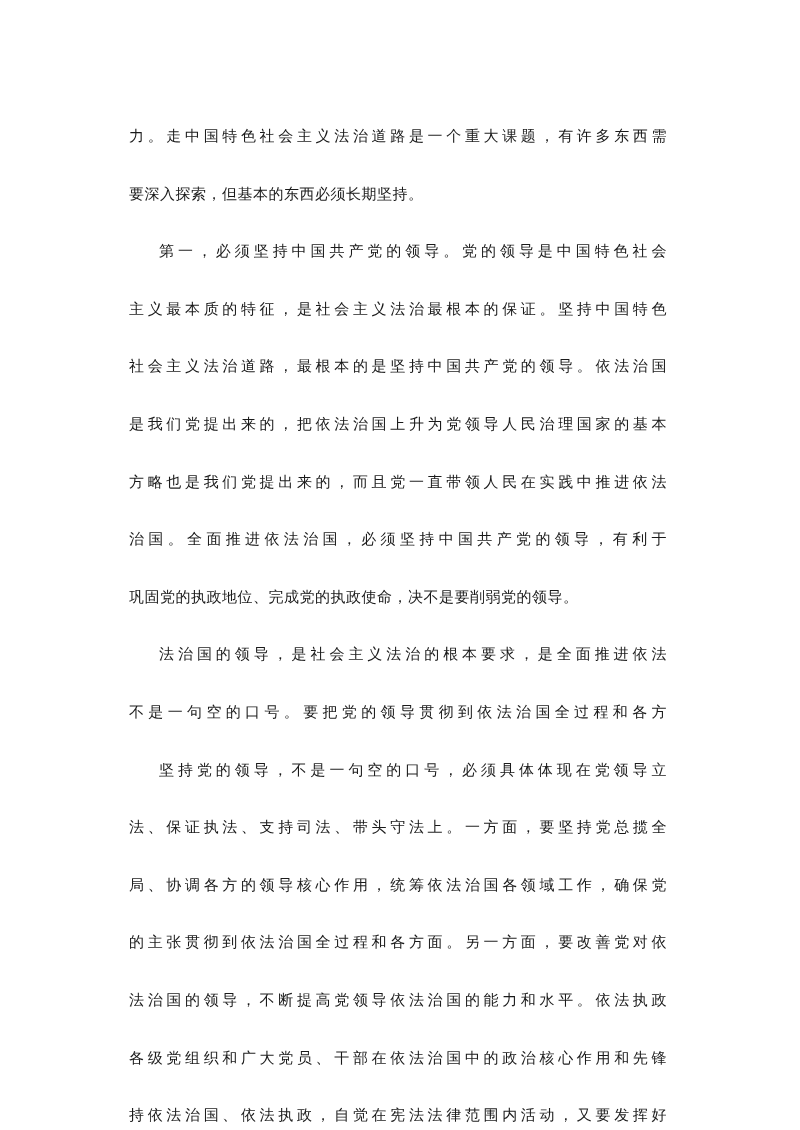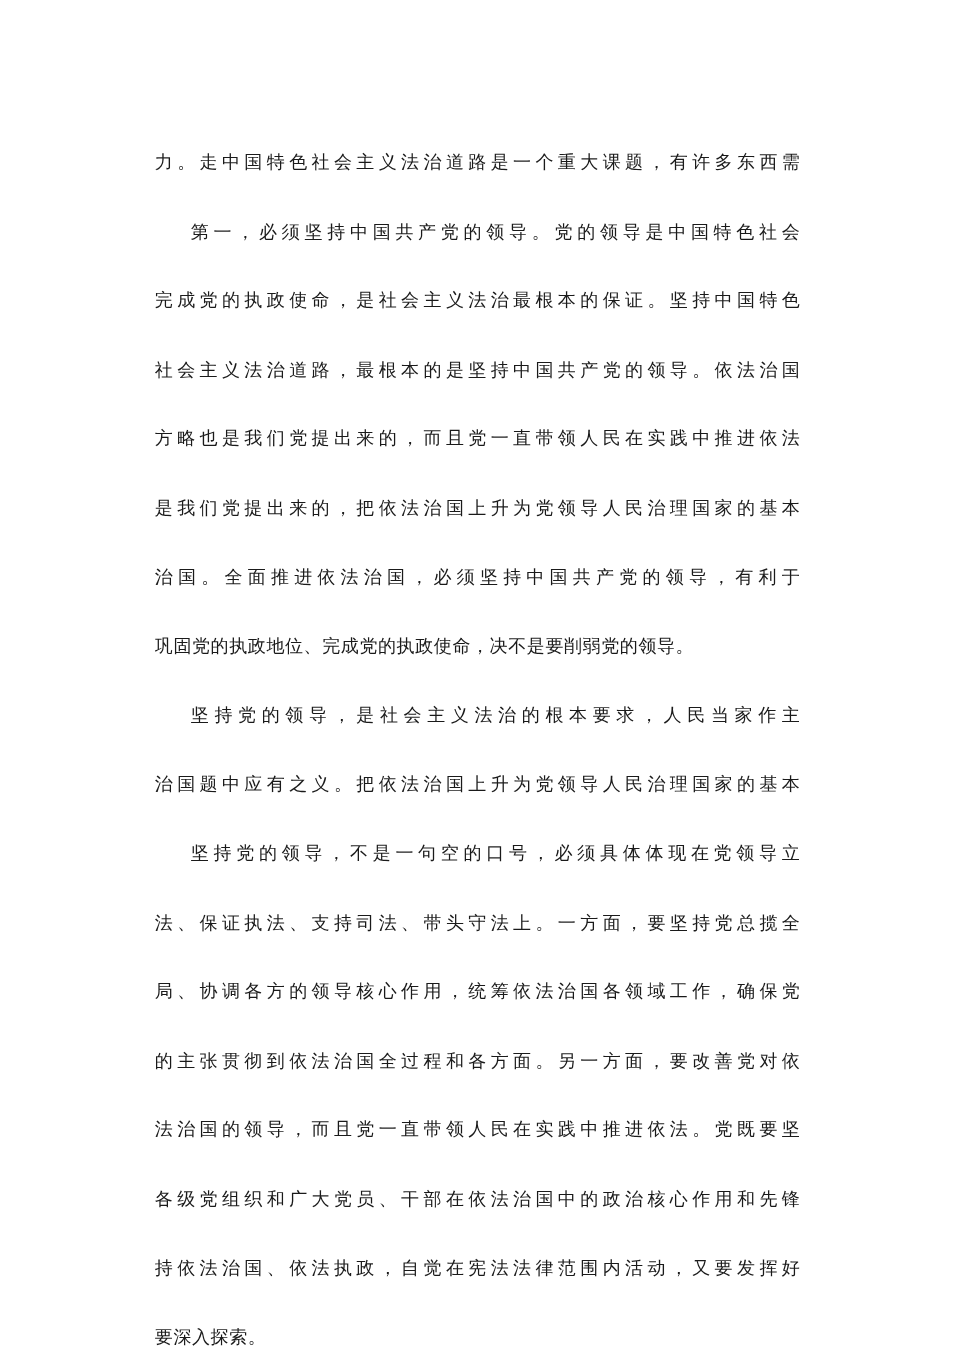--- a/index.html
+++ b/index.html
@@ -41,35 +41,36 @@
     text-indent: 2em;
   }
 </style>
 </head>
 <body>
 
 <div class="page">
   <div class="content">
 
     <p class="line">力。走中国特色社会主义法治道路是一个重大课题，有许多东西需</p>
+    <p class="line end">要深入探索，但基本的东西必须长期坚持。</p>
 
     <p class="line indent">第一，必须坚持中国共产党的领导。党的领导是中国特色社会</p>
-    <p class="line">完成党的执政使命，是社会主义法治最根本的保证。坚持中国特色</p>
+    <p class="line">主义最本质的特征，是社会主义法治最根本的保证。坚持中国特色</p>
     <p class="line">社会主义法治道路，最根本的是坚持中国共产党的领导。依法治国</p>
+    <p class="line">是我们党提出来的，把依法治国上升为党领导人民治理国家的基本</p>
     <p class="line">方略也是我们党提出来的，而且党一直带领人民在实践中推进依法</p>
-    <p class="line">是我们党提出来的，把依法治国上升为党领导人民治理国家的基本</p>
     <p class="line">治国。全面推进依法治国，必须坚持中国共产党的领导，有利于</p>
     <p class="line end">巩固党的执政地位、完成党的执政使命，决不是要削弱党的领导。</p>
 
-    <p class="line indent">坚持党的领导，是社会主义法治的根本要求，人民当家作主</p>
-    <p class="line">治国题中应有之义。把依法治国上升为党领导人民治理国家的基本</p>
+    <p class="line indent">法治国的领导，是社会主义法治的根本要求，是全面推进依法</p>
+    <p class="line">不是一句空的口号。要把党的领导贯彻到依法治国全过程和各方</p>
 
     <p class="line indent">坚持党的领导，不是一句空的口号，必须具体体现在党领导立</p>
     <p class="line">法、保证执法、支持司法、带头守法上。一方面，要坚持党总揽全</p>
     <p class="line">局、协调各方的领导核心作用，统筹依法治国各领域工作，确保党</p>
     <p class="line">的主张贯彻到依法治国全过程和各方面。另一方面，要改善党对依</p>
-    <p class="line">法治国的领导，而且党一直带领人民在实践中推进依法。党既要坚</p>
+    <p class="line">法治国的领导，不断提高党领导依法治国的能力和水平。依法执政</p>
     <p class="line">各级党组织和广大党员、干部在依法治国中的政治核心作用和先锋</p>
     <p class="line">持依法治国、依法执政，自觉在宪法法律范围内活动，又要发挥好</p>
     <p class="line end">要深入探索。</p>
 
   </div>
 </div>
 
 </body></html>

